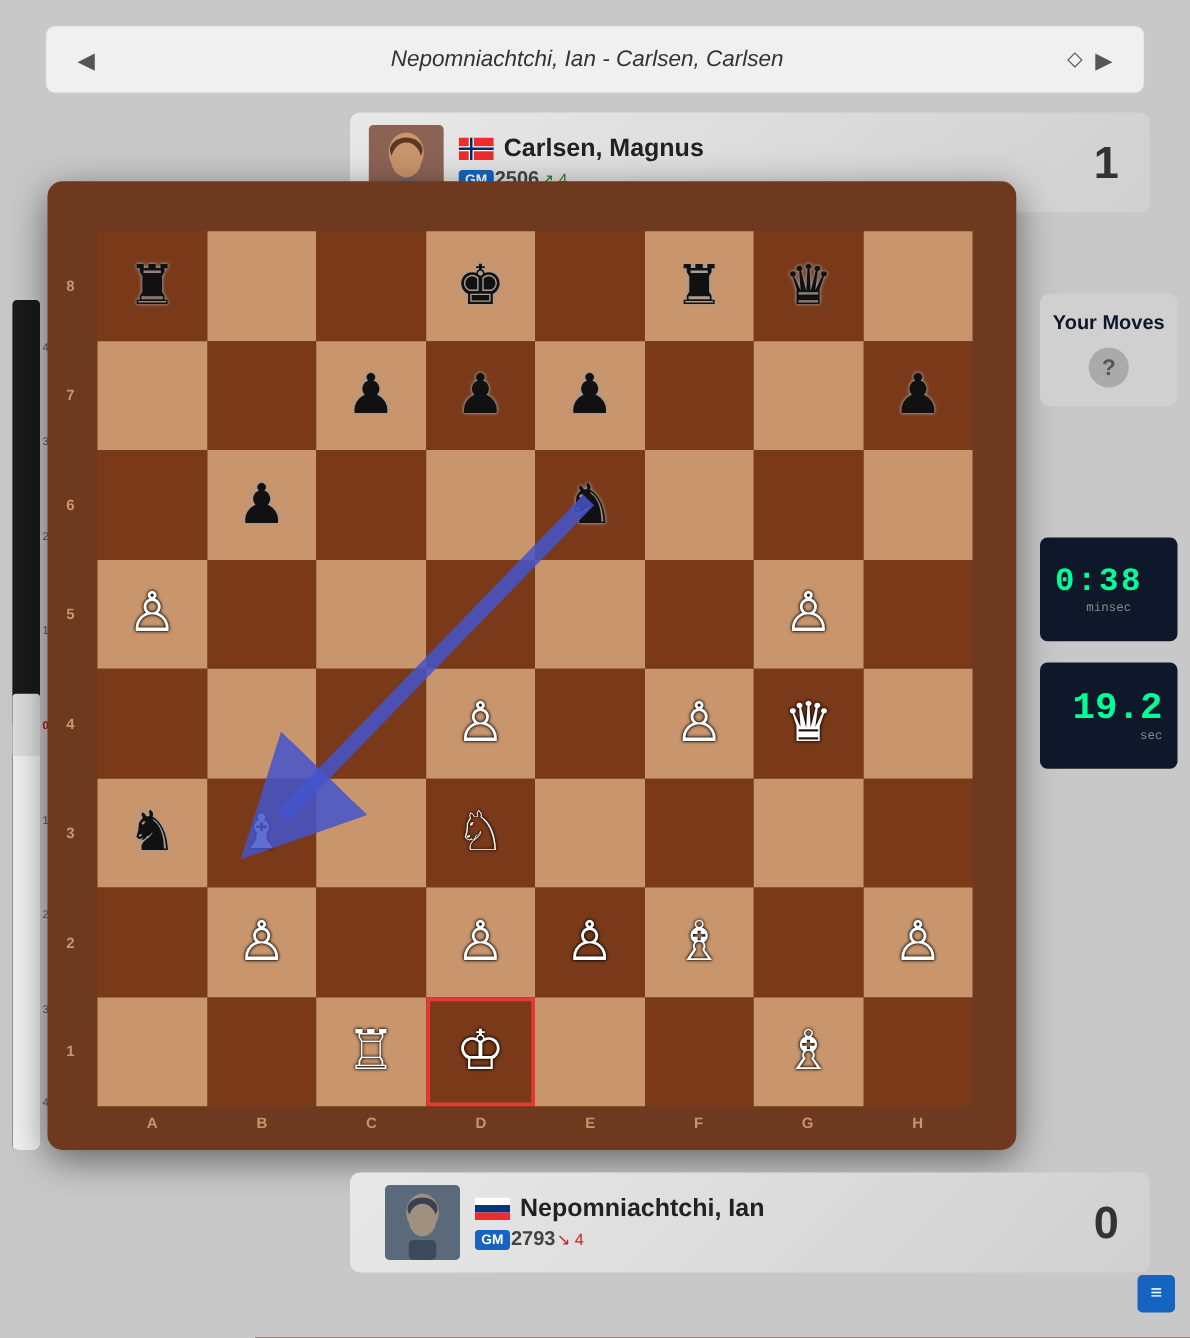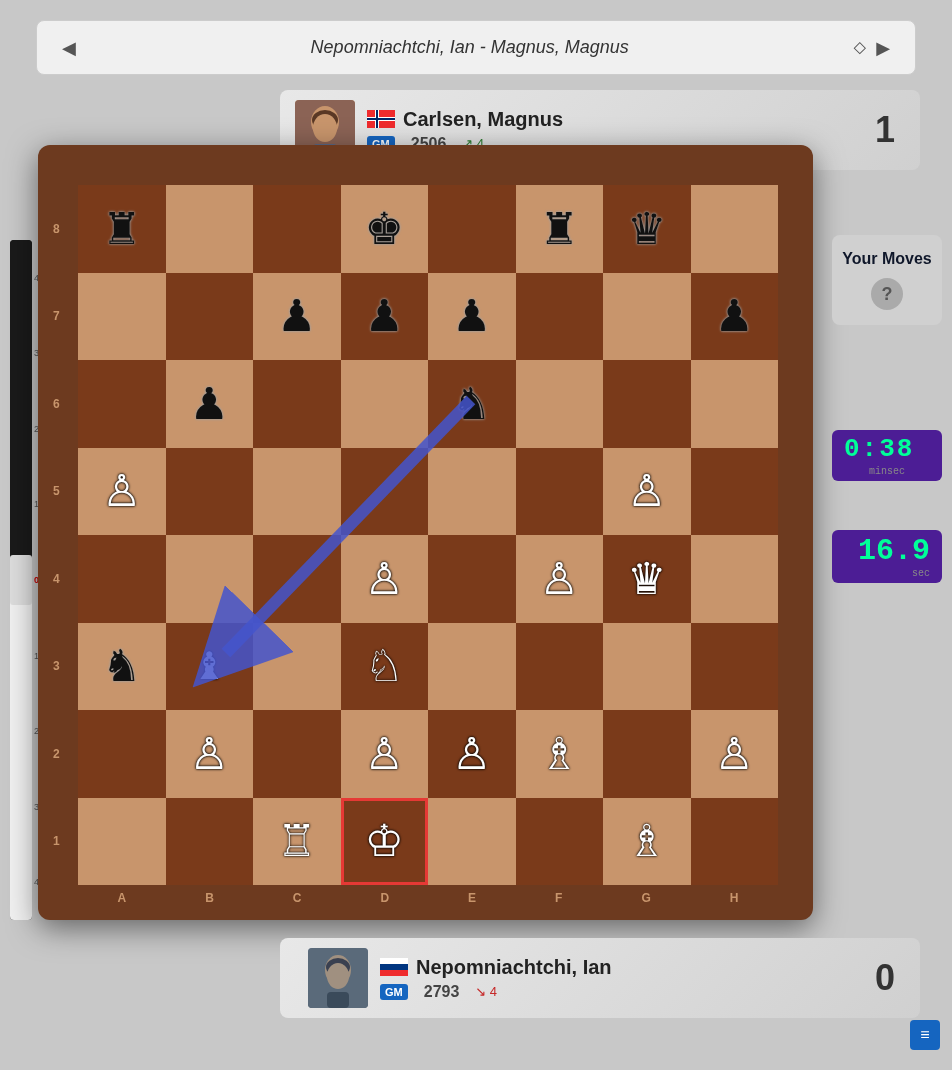--- a/index.html
+++ b/index.html
@@ -73,21 +73,21 @@
       gap: 8px;
     }
     .player-name {
       font-size: 20px;
       font-weight: bold;
       color: #222;
     }
     .player-rating-row {
       display: flex;
       align-items: center;
-      gap: 16px;
+      gap: 1px;
       margin-top: 4px;
     }
     .gm-badge {
       background: #1565C0;
       color: white;
       font-size: 11px;
       font-weight: bold;
       padding: 2px 5px;
       border-radius: 3px;
     }
@@ -229,23 +229,23 @@
       align-items: center;
       justify-content: center;
       margin: 0 auto;
       cursor: pointer;
     }
 
     
     .clock-panel {
       position: absolute;
       right: 10px;
-      background: #4c1d95;
+      background: #0f172a;
       border-radius: 6px;
-      padding: 4px 12px;
+      padding: 20px 12px;
       color: #00ff99;
       font-family: 'Courier New', monospace;
     }
     .clock-panel.top-clock {
       top: 430px;
       width: 110px;
     }
     .clock-time {
       font-size: 26px;
       font-weight: bold;
@@ -306,21 +306,21 @@
       border-radius: 4px;
       position: relative;
       overflow: hidden;
     }
   </style>
 </head>
 <body>
 
 <div class="top-nav">
   <button class="nav-arrow">◀</button>
-  <span class="nav-title">Nepomniachtchi, Ian - Magnus, Magnus</span>
+  <span class="nav-title">Nepomniachtchi, Ian - Carlsen, Carlsen</span>
   <span class="nav-sort-icon">⬦</span>
   <button class="nav-arrow">▶</button>
 </div>
 
 <div class="player-card top" style="margin-top: 0; position: absolute; top: 90px; left: 140px;">
   <div class="avatar-carlsen">
     
     <svg width="60" height="60" viewBox="0 0 60 60" xmlns="http://www.w3.org/2000/svg">
       <rect width="60" height="60" fill="#8b6355"></rect>
       <ellipse cx="30" cy="22" rx="14" ry="16" fill="#c8956c"></ellipse>
@@ -543,21 +543,21 @@
   <div style="display:flex; align-items:baseline; gap:2px;">
     <span class="clock-time">0:38</span>
   </div>
   <div class="clock-labels">
     <span>min</span>
     <span>sec</span>
   </div>
 </div>
 
 <div class="clock-panel bottom-clock">
-  <div class="clock-bottom-val">16.9</div>
+  <div class="clock-bottom-val">19.2</div>
   <div class="clock-bottom-unit">sec</div>
 </div>
 
 <div class="player-card bottom" style="position:absolute; top:930px; left:140px;">
   <div class="avatar-nep">
     <svg width="60" height="60" viewBox="0 0 60 60" xmlns="http://www.w3.org/2000/svg">
       <rect width="60" height="60" fill="#5a6a7a"></rect>
       <ellipse cx="30" cy="22" rx="13" ry="15" fill="#a09080"></ellipse>
       <ellipse cx="30" cy="19" rx="12" ry="9" fill="#3a4050"></ellipse>
       <ellipse cx="30" cy="28" rx="11" ry="13" fill="#a09080"></ellipse>

